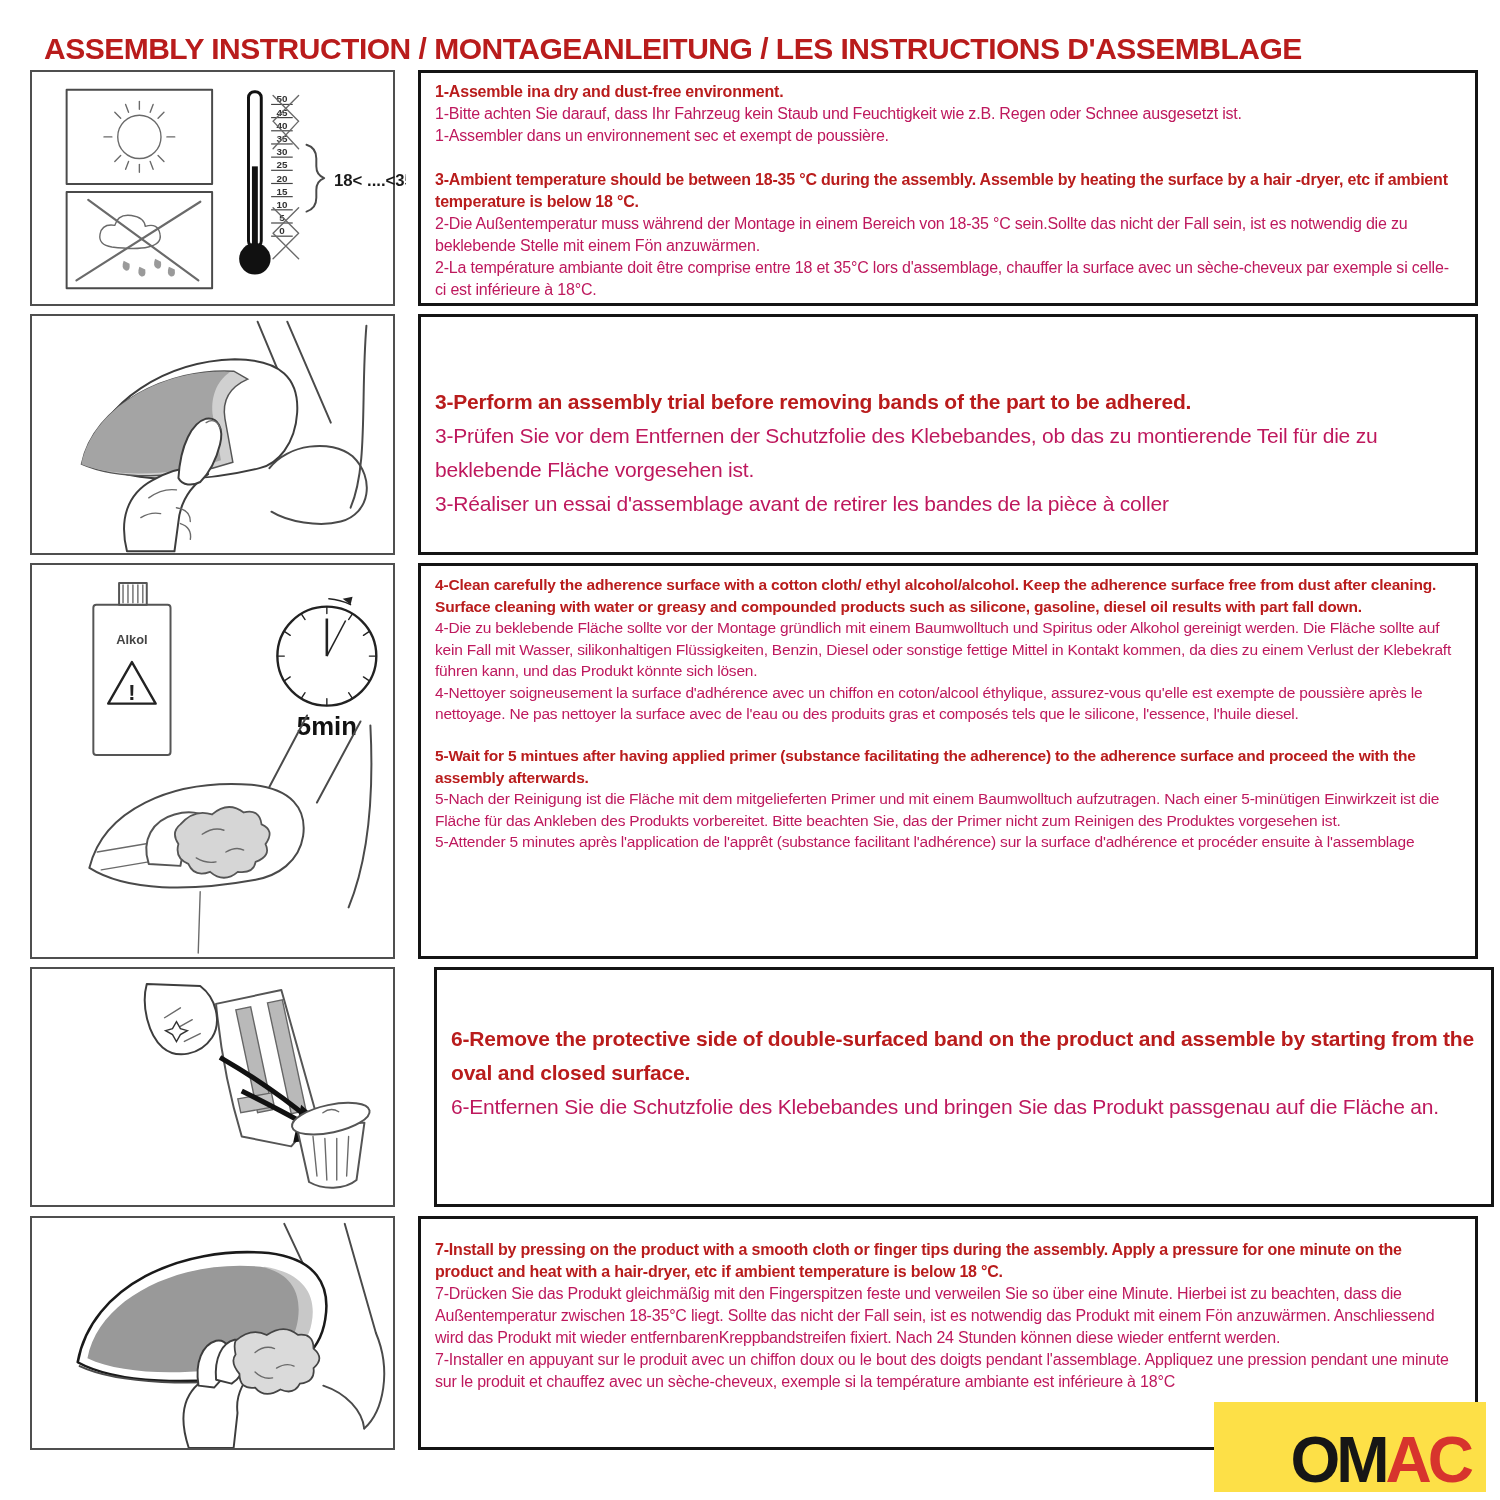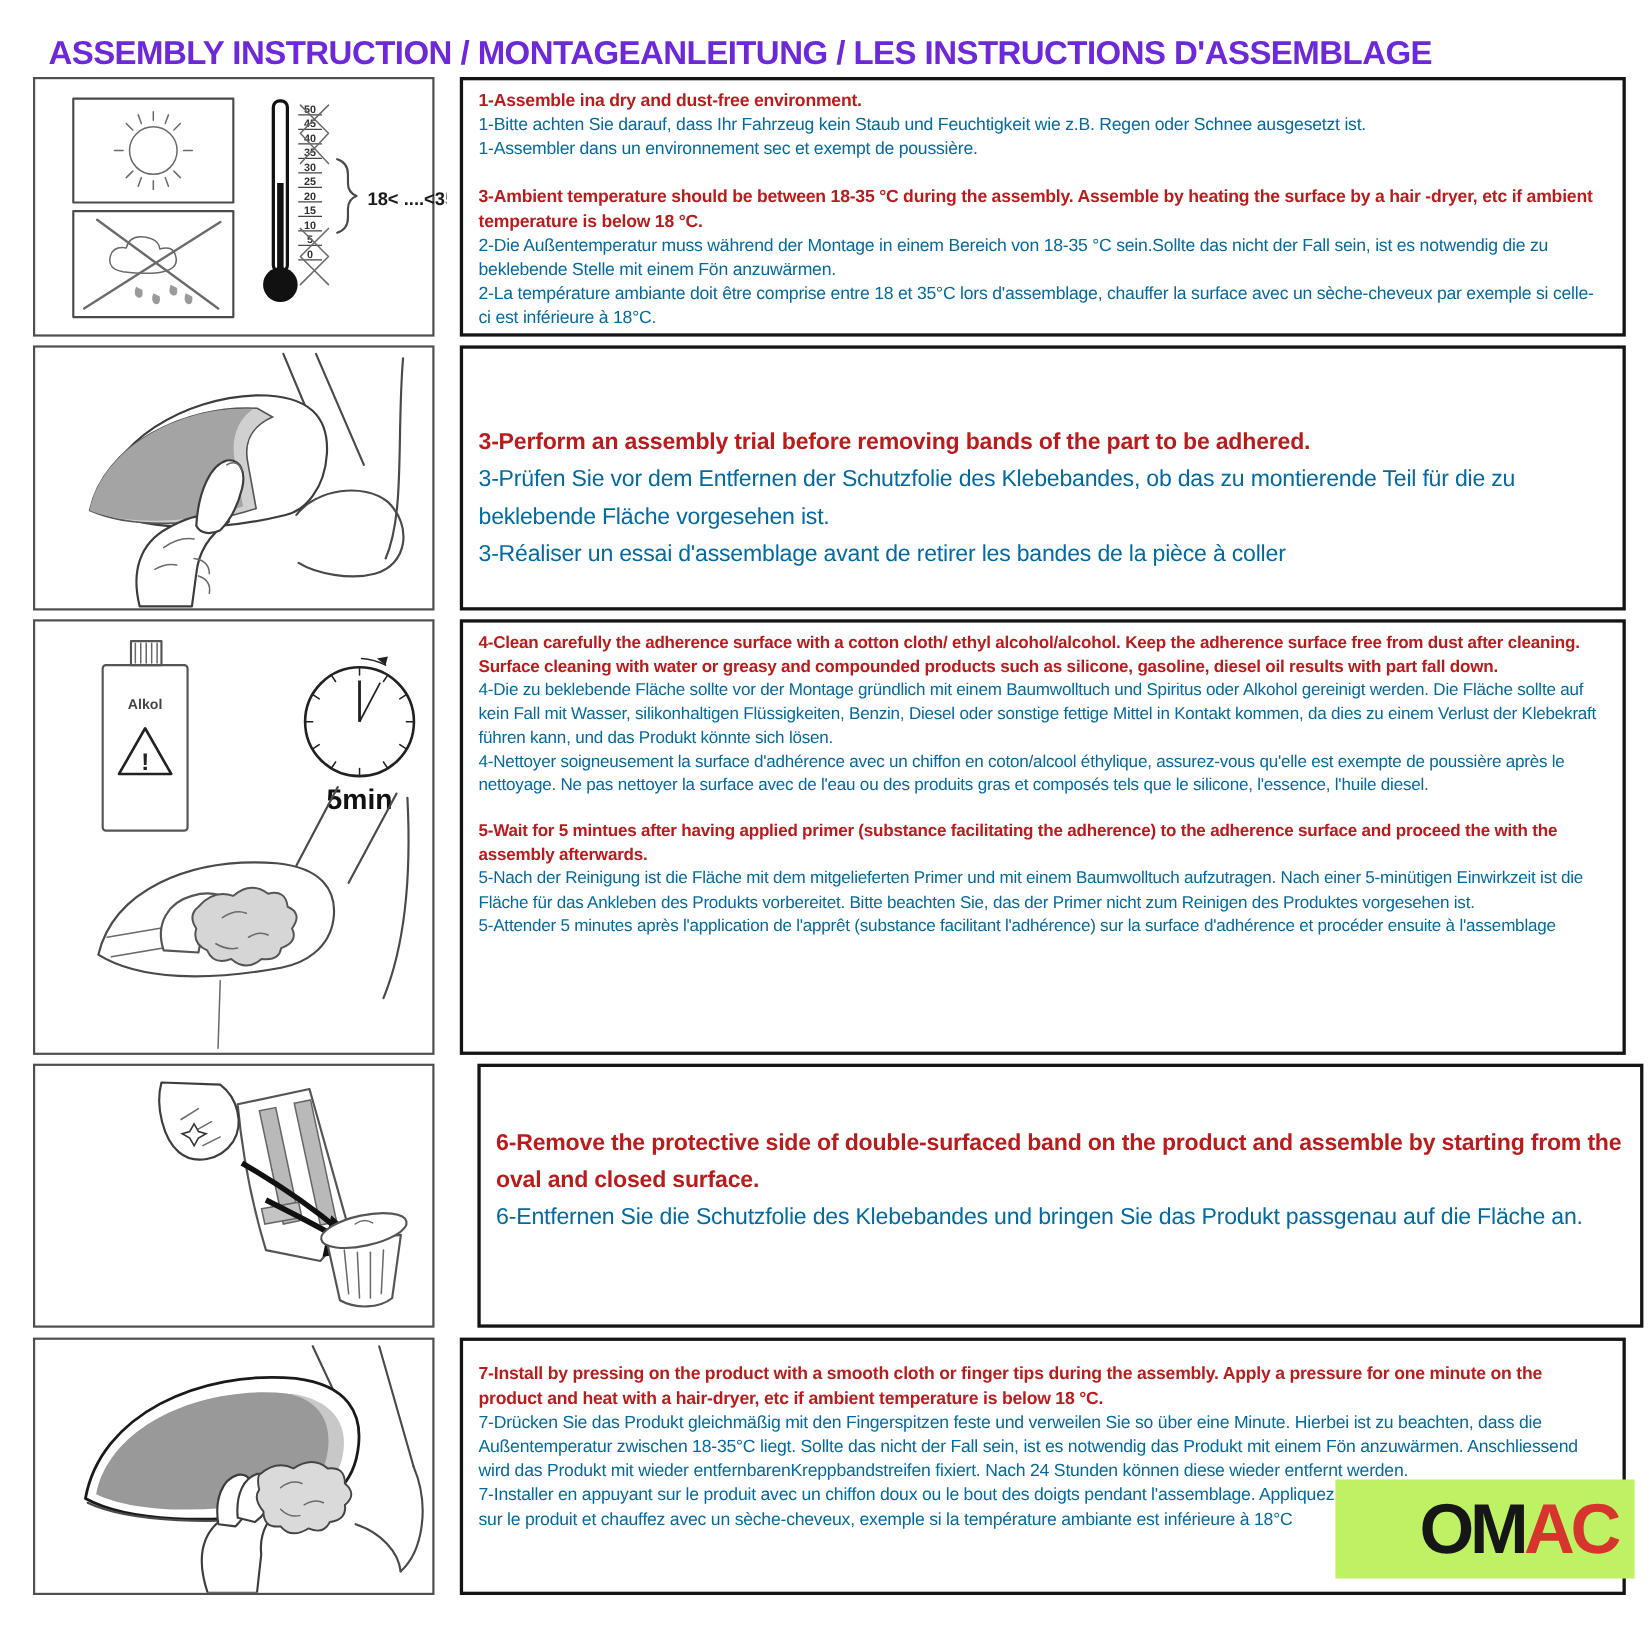--- a/index.html
+++ b/index.html
@@ -1,52 +1,52 @@
 <!DOCTYPE html>
 <html><head>
 <meta charset="utf-8">
 <style>
   html,body{margin:0;padding:0;background:#fff;}
   .page{position:relative;width:1500px;height:1500px;background:#fff;
         font-family:"Liberation Sans",sans-serif;overflow:hidden;}
   .title{position:absolute;left:44px;top:12px;font-size:30px;font-weight:bold;
-         color:#6d28d9;letter-spacing:-0.5px;white-space:nowrap;}
+         color:#b91c1c;letter-spacing:-0.5px;white-space:nowrap;}
   .img-box{position:absolute;left:30px;width:365px;border:2px solid #4f4f4f;
            background:#fff;box-sizing:border-box;}
   .text-box{position:absolute;left:418px;width:1060px;border:3px solid #141414;
             background:#fff;box-sizing:border-box;padding:8px 16px 6px 14px;overflow:hidden;}
   .r1{top:70px;height:236px;}
   .r2{top:314px;height:241px;}
   .r3{top:563px;height:396px;}
   .r4{top:967px;height:240px;}
   .r5{top:1216px;height:234px;}
   .text-box.r2{padding-top:68px;}
   .text-box.r4{padding-top:52px;margin-left:16px;}
   .text-box.r5{padding-top:20px;}
-  .para{color:#0369a1;}
+  .para{color:#be185d;}
   .s1 .para{font-size:16px;line-height:22px;letter-spacing:-0.2px;}
   .s2 .para{font-size:21px;line-height:34px;letter-spacing:-0.2px;}
   .s3 .para{font-size:15.5px;line-height:21.5px;letter-spacing:-0.2px;}
   .s4 .para{font-size:21px;line-height:34px;letter-spacing:-0.2px;}
   .s5 .para{font-size:16px;line-height:22px;letter-spacing:-0.2px;}
   .para.bold{font-weight:bold;color:#b91c1c;}
   .para.gap{margin-top:1.35em;}
   svg{display:block;font-family:inherit;}
   .ln{fill:none;stroke:#4a4a4a;stroke-width:2;stroke-linecap:round;stroke-linejoin:round;}
   .lnt{fill:none;stroke:#6a6a6a;stroke-width:1.4;stroke-linecap:round;stroke-linejoin:round;}
   .lnb{fill:none;stroke:#1a1a1a;stroke-width:2.6;stroke-linecap:round;stroke-linejoin:round;}
   .whitefill{fill:#fff;stroke:#3d3d3d;stroke-width:2;stroke-linecap:round;stroke-linejoin:round;}
   .tick-label{font-size:10px;fill:#333;font-weight:bold;}
   .tick-line{stroke:#444;stroke-width:1.2;}
   .temp-label{font-size:17px;font-weight:bold;fill:#1a1a1a;}
   .clock-label{font-size:26px;font-weight:bold;fill:#111;}
   .bottle-label{font-size:13px;font-weight:bold;fill:#444;}
   .warn-mark{font-size:22px;font-weight:bold;fill:#222;}
-  .logo{position:absolute;left:1214px;top:1345px;width:272px;height:90px;background:#bef264;
-        display:flex;align-items:center;justify-content:flex-end;padding-right:16px;
+  .logo{position:absolute;left:1214px;top:1402px;width:272px;height:90px;background:#fde047;
+        display:flex;align-items:flex-end;justify-content:flex-end;padding-right:16px;
         box-sizing:border-box;z-index:5;}
   .logo-text{font-size:64px;font-weight:bold;letter-spacing:-4px;line-height:1;white-space:nowrap;}
   .logo-black{color:#161616;}
   .logo-red{color:#d7342d;}
 </style>
 </head>
 <body>
 
 <div class="page">
 

